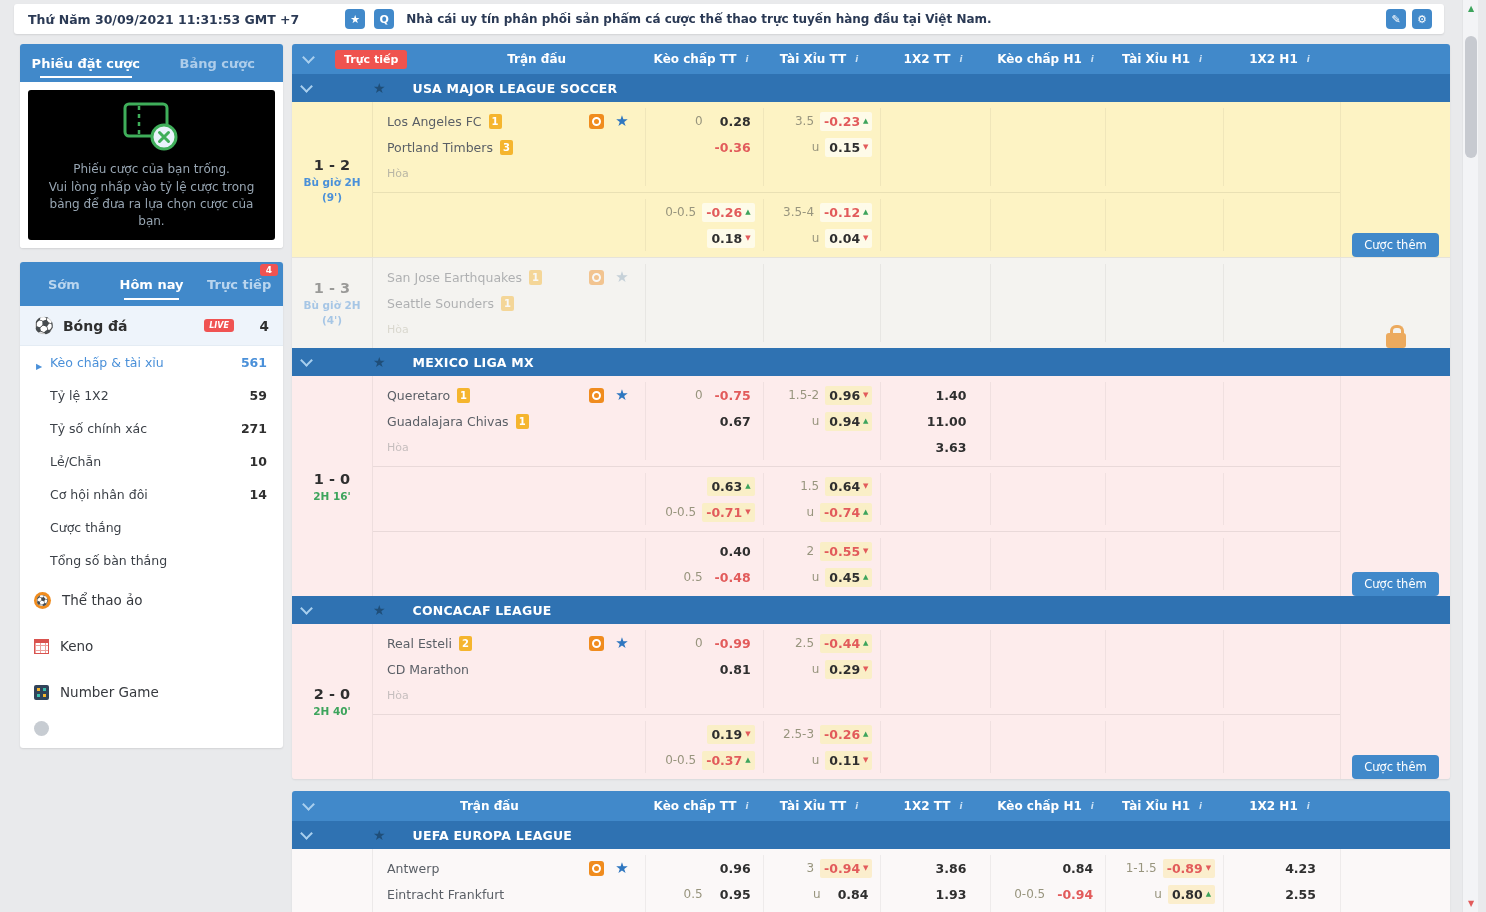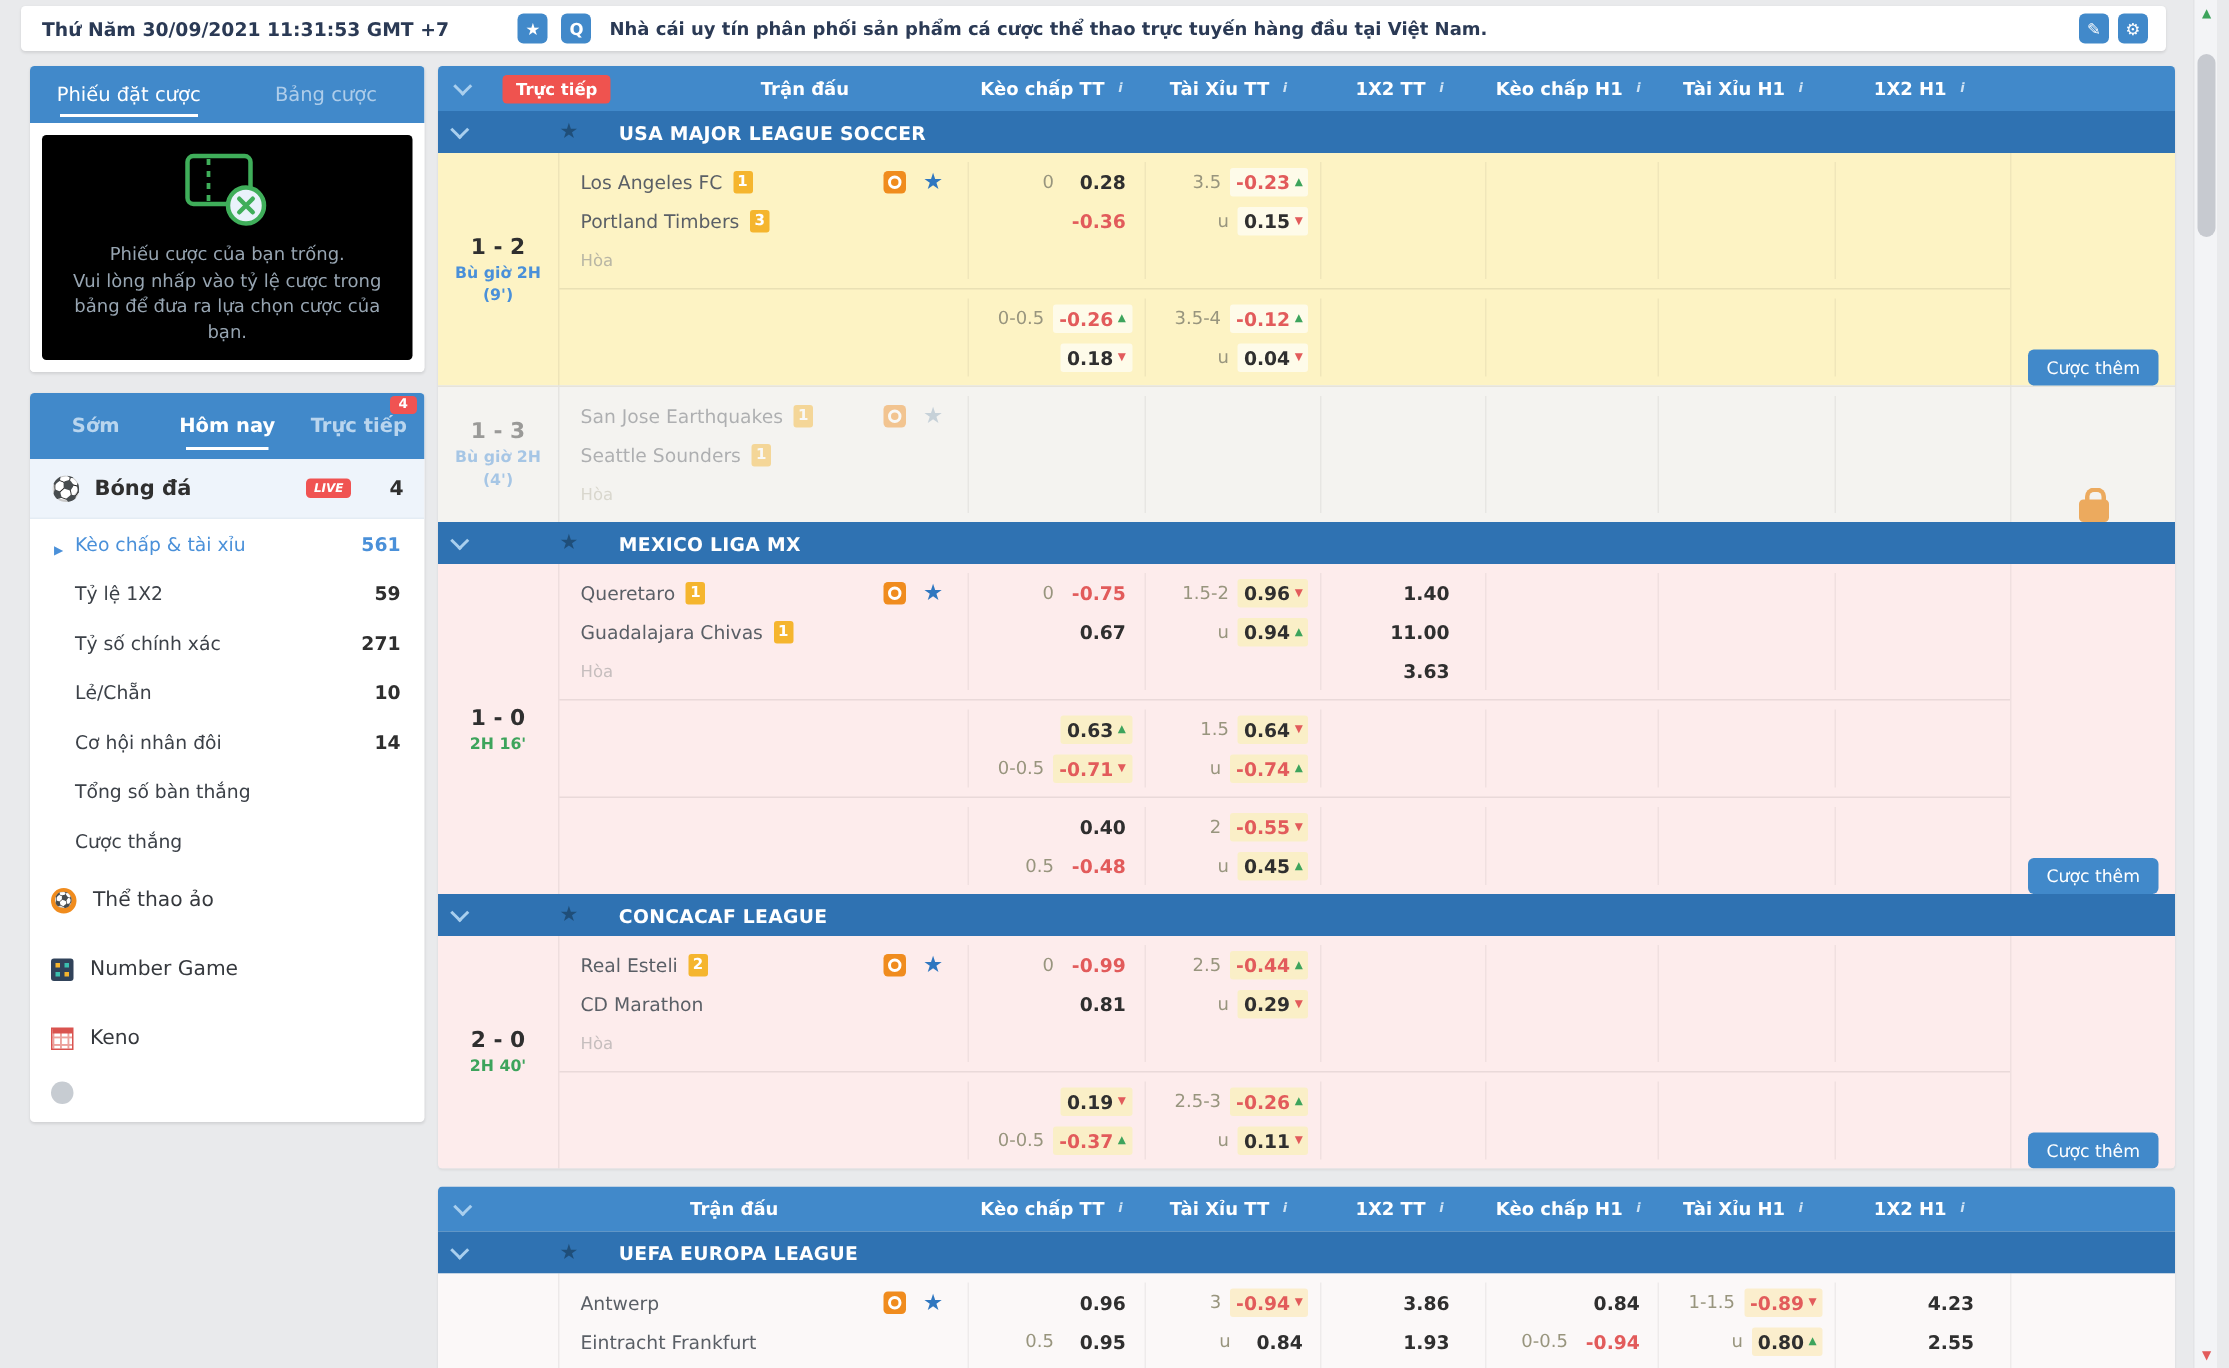--- a/index.html
+++ b/index.html
@@ -20,21 +20,21 @@
   .vscroll{position:absolute;right:8px;top:0;width:16px;height:912px;background:#f3f4f6;border-left:1px solid #e3e4e6}
   .vthumb{position:absolute;left:2px;top:36px;width:12px;height:122px;background:#c7cad0;border-radius:6px}
   .varrow{position:absolute;left:0;width:16px;text-align:center;font-size:8px;color:#9aa0a8}
   .varrow.up{top:4px}.varrow.dn{bottom:4px}
 
   
   .betslip{position:absolute;left:20px;top:44px;width:263px;height:204px;background:#fff;border-radius:3px;
            overflow:hidden;box-shadow:0 1px 2px rgba(0,0,0,.10)}
   .bs-tabs{height:38px;background:#4189ca;display:flex}
   .bs-tab{flex:1;display:flex;align-items:center;justify-content:center;color:#aecdea;font-size:13px;
-          font-weight:normal;position:relative;cursor:pointer}
+          font-weight:bold;position:relative;cursor:pointer}
   .bs-tab.active{color:#fff}
   .bs-tab.active:after{content:'';position:absolute;left:20px;right:20px;bottom:4px;height:2px;background:#fff}
   .bs-body{height:166px;padding:8px;background:#fff}
   .bs-empty{height:100%;background:#000000;border-radius:3px;display:flex;flex-direction:column;
             align-items:center;justify-content:center;text-align:center;color:#97a5b2;font-size:12px;
             line-height:1.45;padding:0 16px}
   .bs-empty svg{margin-bottom:8px}
 
   
   .nav{position:absolute;left:20px;top:262px;width:263px;height:486px;background:#fff;border-radius:3px;
@@ -205,38 +205,38 @@
   </div>
   <div class="nav-item">
     <span>Lẻ/Chẵn</span>
     <span class="cnt">10</span>
   </div>
   <div class="nav-item">
     <span>Cơ hội nhân đôi</span>
     <span class="cnt">14</span>
   </div>
   <div class="nav-item">
+    <span>Cược thắng</span>
+    <span class="cnt"></span>
+  </div>
+  <div class="nav-item">
     <span>Tổng số bàn thắng</span>
-    <span class="cnt"></span>
-  </div>
-  <div class="nav-item">
-    <span>Cược thắng</span>
     <span class="cnt"></span>
   </div>
   <div class="game-item">
     <span class="virt-icon">⚽</span>
     <span>Thể thao ảo</span>
   </div>
   <div class="game-item">
+    <span class="keno-icon"></span>
+    <span>Keno</span>
+  </div>
+  <div class="game-item">
     <span class="num-icon"></span>
     <span>Number Game</span>
-  </div>
-  <div class="game-item">
-    <span class="keno-icon"></span>
-    <span>Keno</span>
   </div>
   <div class="partial-icon"></div>
 </div>
 
 <div class="main">
 
   <div class="panel">
 
     <div class="thead">
       <div class="th-first">

